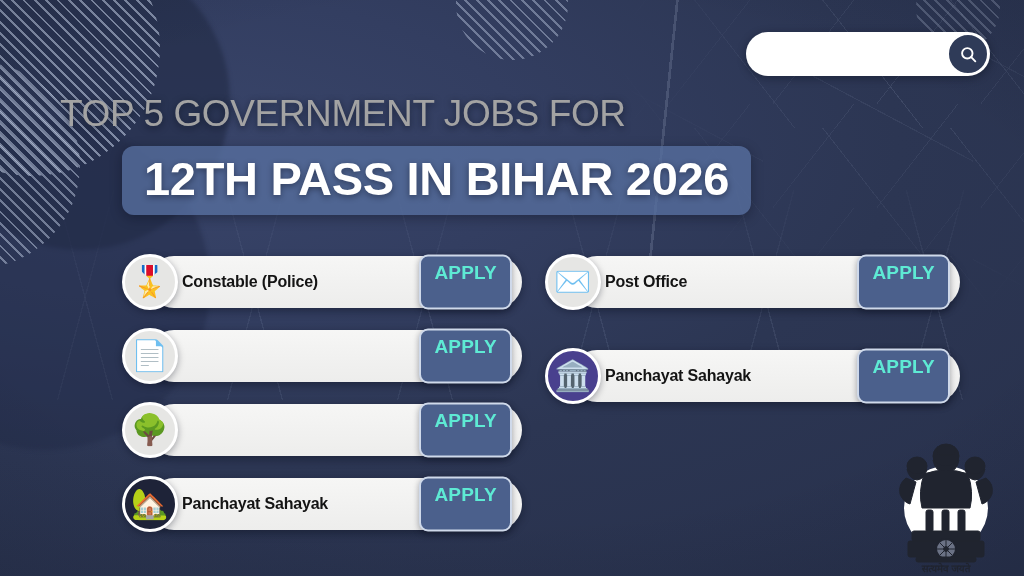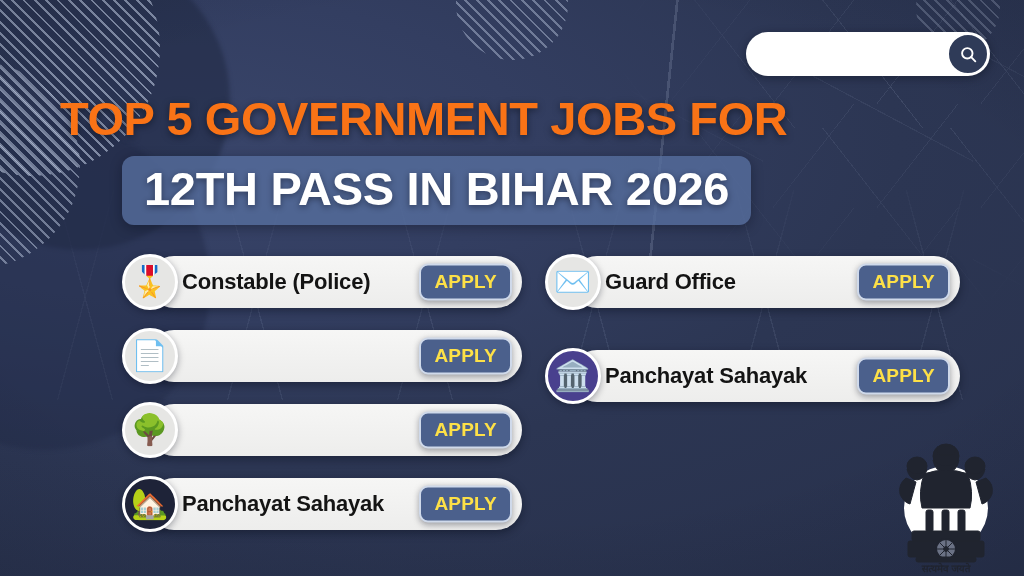--- a/index.html
+++ b/index.html
@@ -113,23 +113,23 @@
     cursor:pointer;
   }
   .search-btn svg{ display:block; }
 
   
   .headline{
     position:absolute; left:60px; top:95px;
     width:920px;
   }
   .headline .line1{
-    font-size:47px; line-height:1;
-    font-weight:bold; letter-spacing:-.4px;
-    color:#f97316;
+    font-size:37px; line-height:1;
+    font-weight:normal; letter-spacing:-.4px;
+    color:#a3a3a3;
     text-shadow:0 2px 7px rgba(8,12,24,.55);
     white-space:nowrap;
   }
   .headline-band{
     display:inline-block;
     margin-top:14px; margin-left:62px;
     background:rgba(86,110,158,.80);
     border-radius:12px;
     padding:8px 22px 11px 22px;
     box-shadow:0 3px 12px rgba(8,12,24,.35);
@@ -169,34 +169,34 @@
     border:3px solid #ffffff;
     box-shadow:0 2px 7px rgba(6,10,22,.35);
     display:flex; align-items:center; justify-content:center;
     font-size:30px; line-height:1;
     overflow:hidden;
   }
   .job-icon.dark{ background:#1e2338; }
   .job-icon.purple{ background:#49408e; }
 
   .job-title{
-    font-size:22px; font-weight:bold;
+    font-size:16px; font-weight:bold;
     color:#141414;
     white-space:nowrap;
     letter-spacing:-.2px;
   }
 
   .apply-btn{
     position:absolute; right:10px; top:50%;
     transform:translateY(-50%);
     background:#4b608c;
     border:2px solid #cfd9ea;
     border-radius:9px;
-    padding:5px 13px 6px 13px;
-    color:#fde047;
+    padding:5px 13px 24px 13px;
+    color:#5eead4;
     font-size:19px; font-weight:bold;
     letter-spacing:.2px;
     cursor:pointer;
     box-shadow:0 2px 6px rgba(6,10,22,.35);
     white-space:nowrap;
   }
 
   
   .emblem{
     position:absolute; left:880px; top:430px;
@@ -262,21 +262,21 @@
       <div class="job-icon dark">🏡</div>
       <div class="job-title">Panchayat Sahayak</div>
       <button class="apply-btn">APPLY</button>
     </div>
   </div>
 
   <div class="col col-right">
 
     <div class="job-card">
       <div class="job-icon">✉️</div>
-      <div class="job-title">Guard Office</div>
+      <div class="job-title">Post Office</div>
       <button class="apply-btn">APPLY</button>
     </div>
 
     <div class="job-card card-gap-lg">
       <div class="job-icon purple">🏛️</div>
       <div class="job-title">Panchayat Sahayak</div>
       <button class="apply-btn">APPLY</button>
     </div>
   </div>
 

